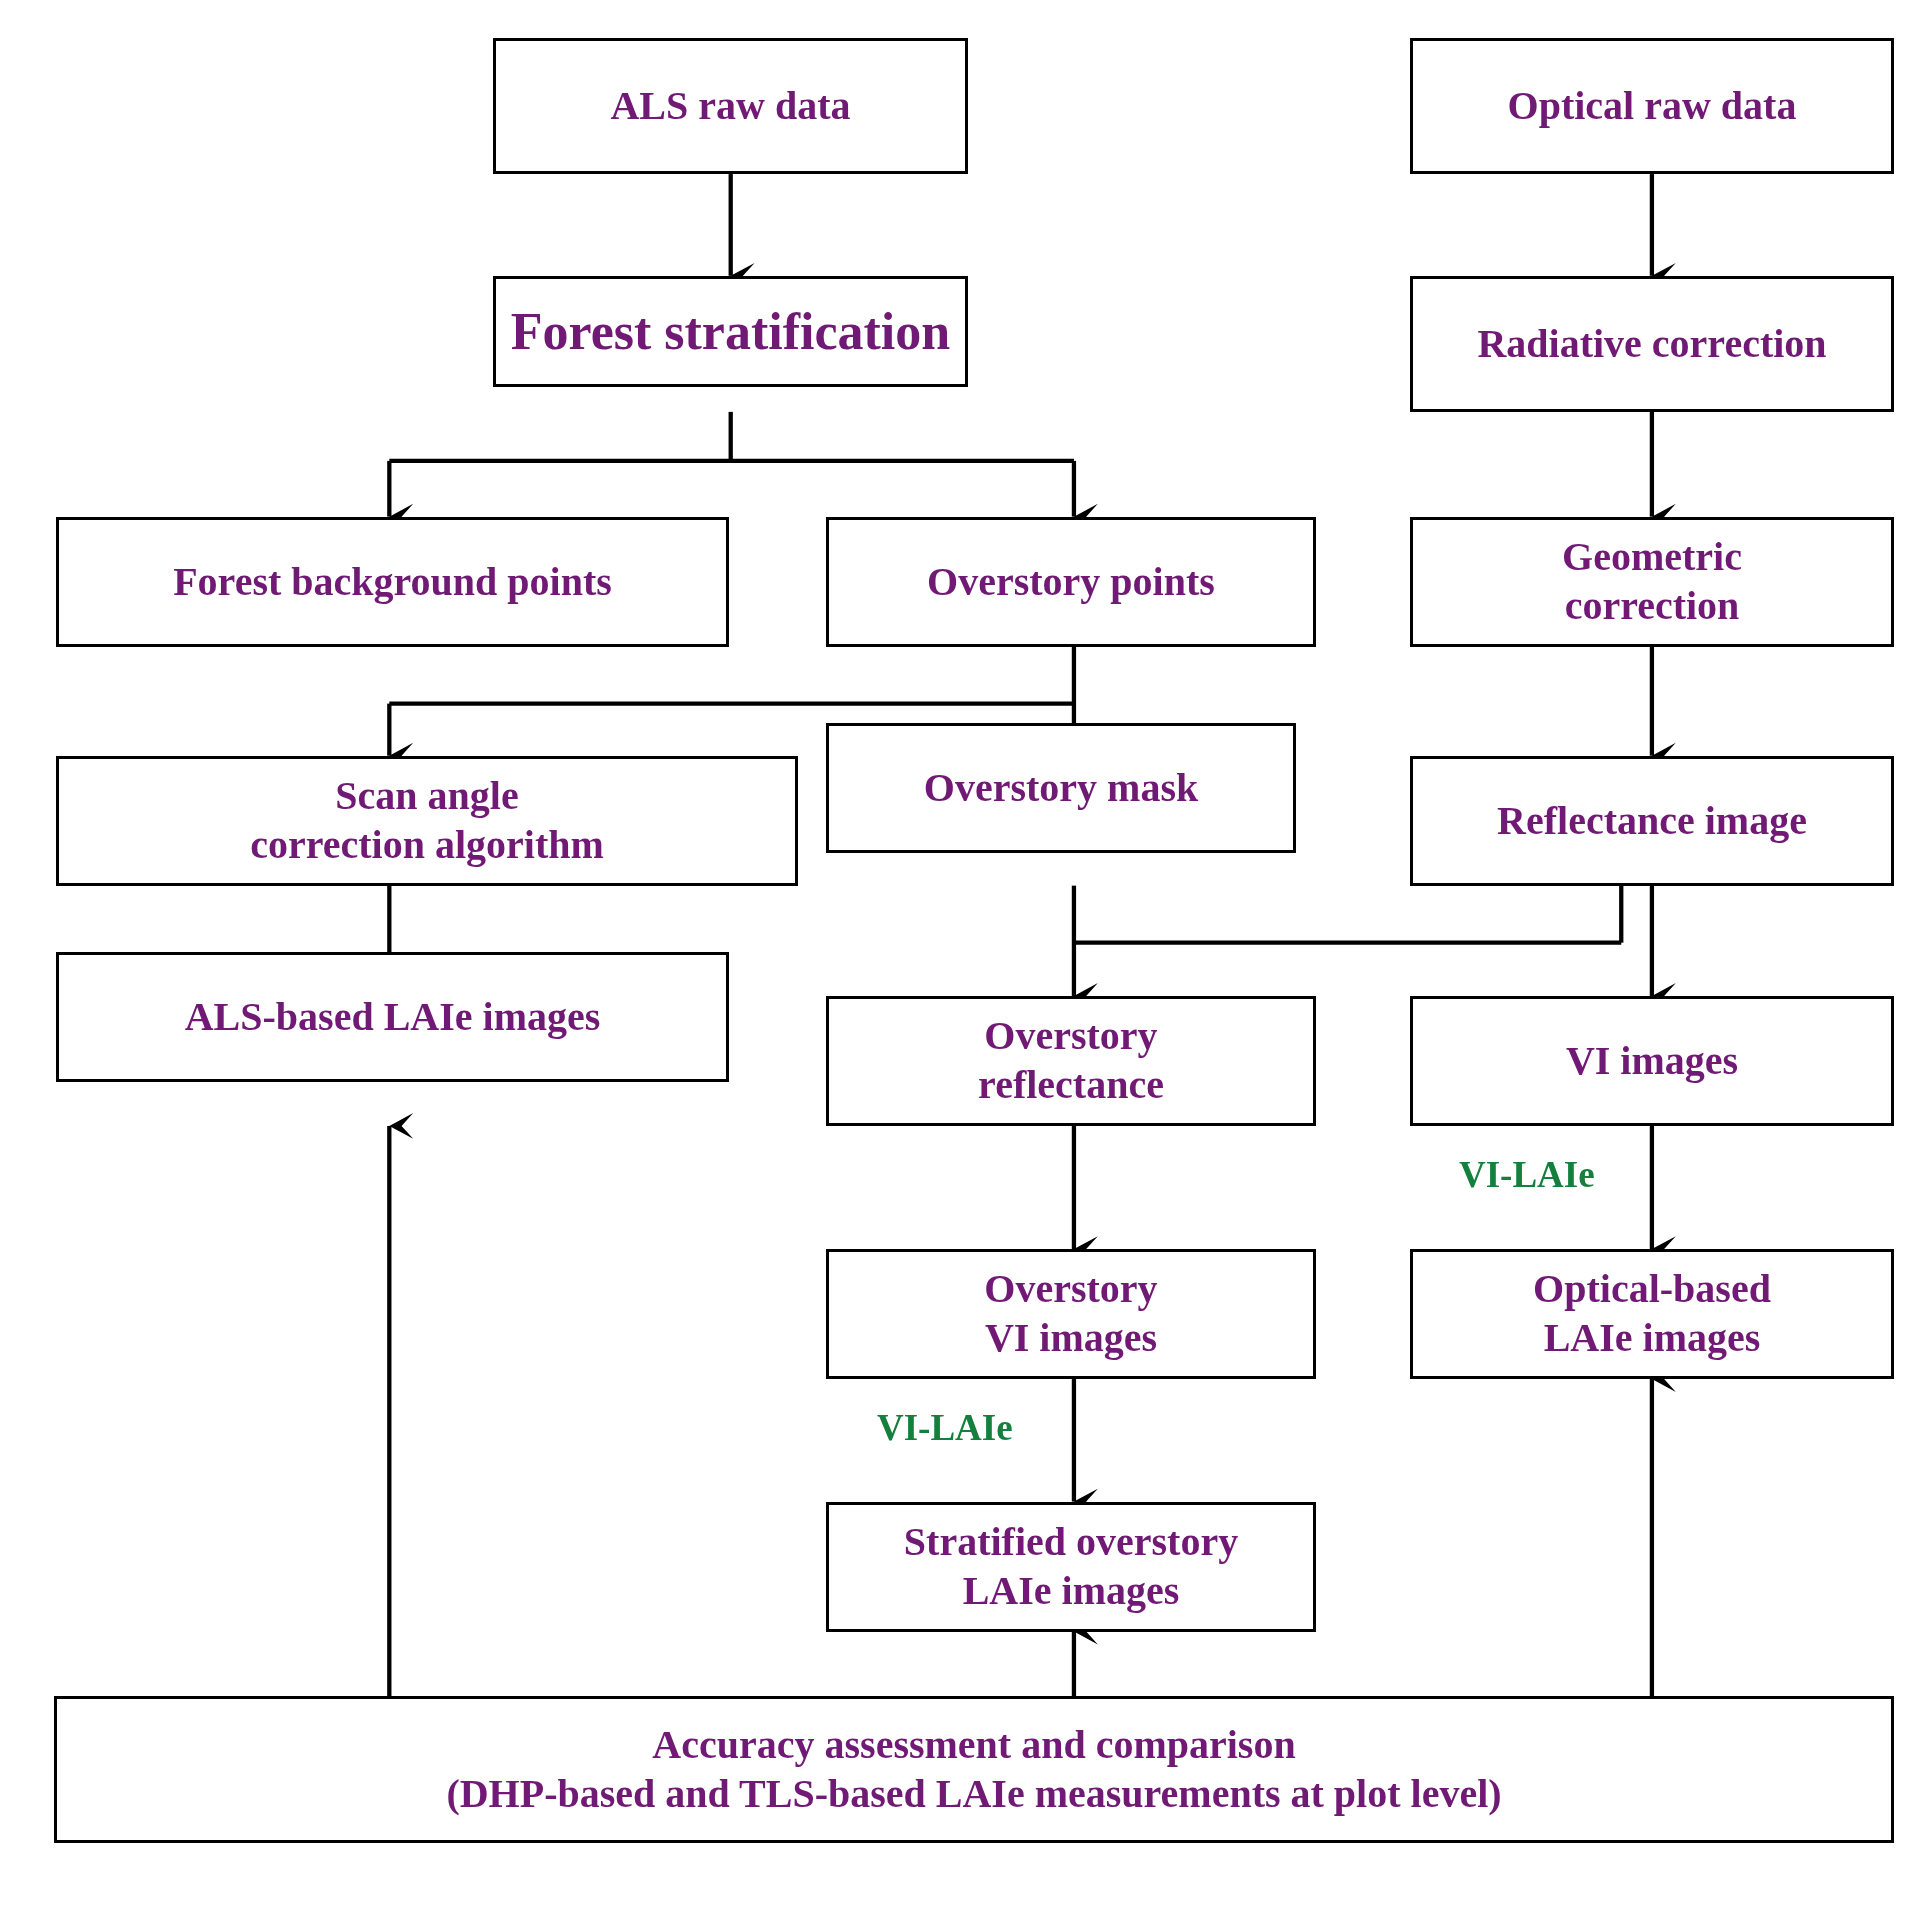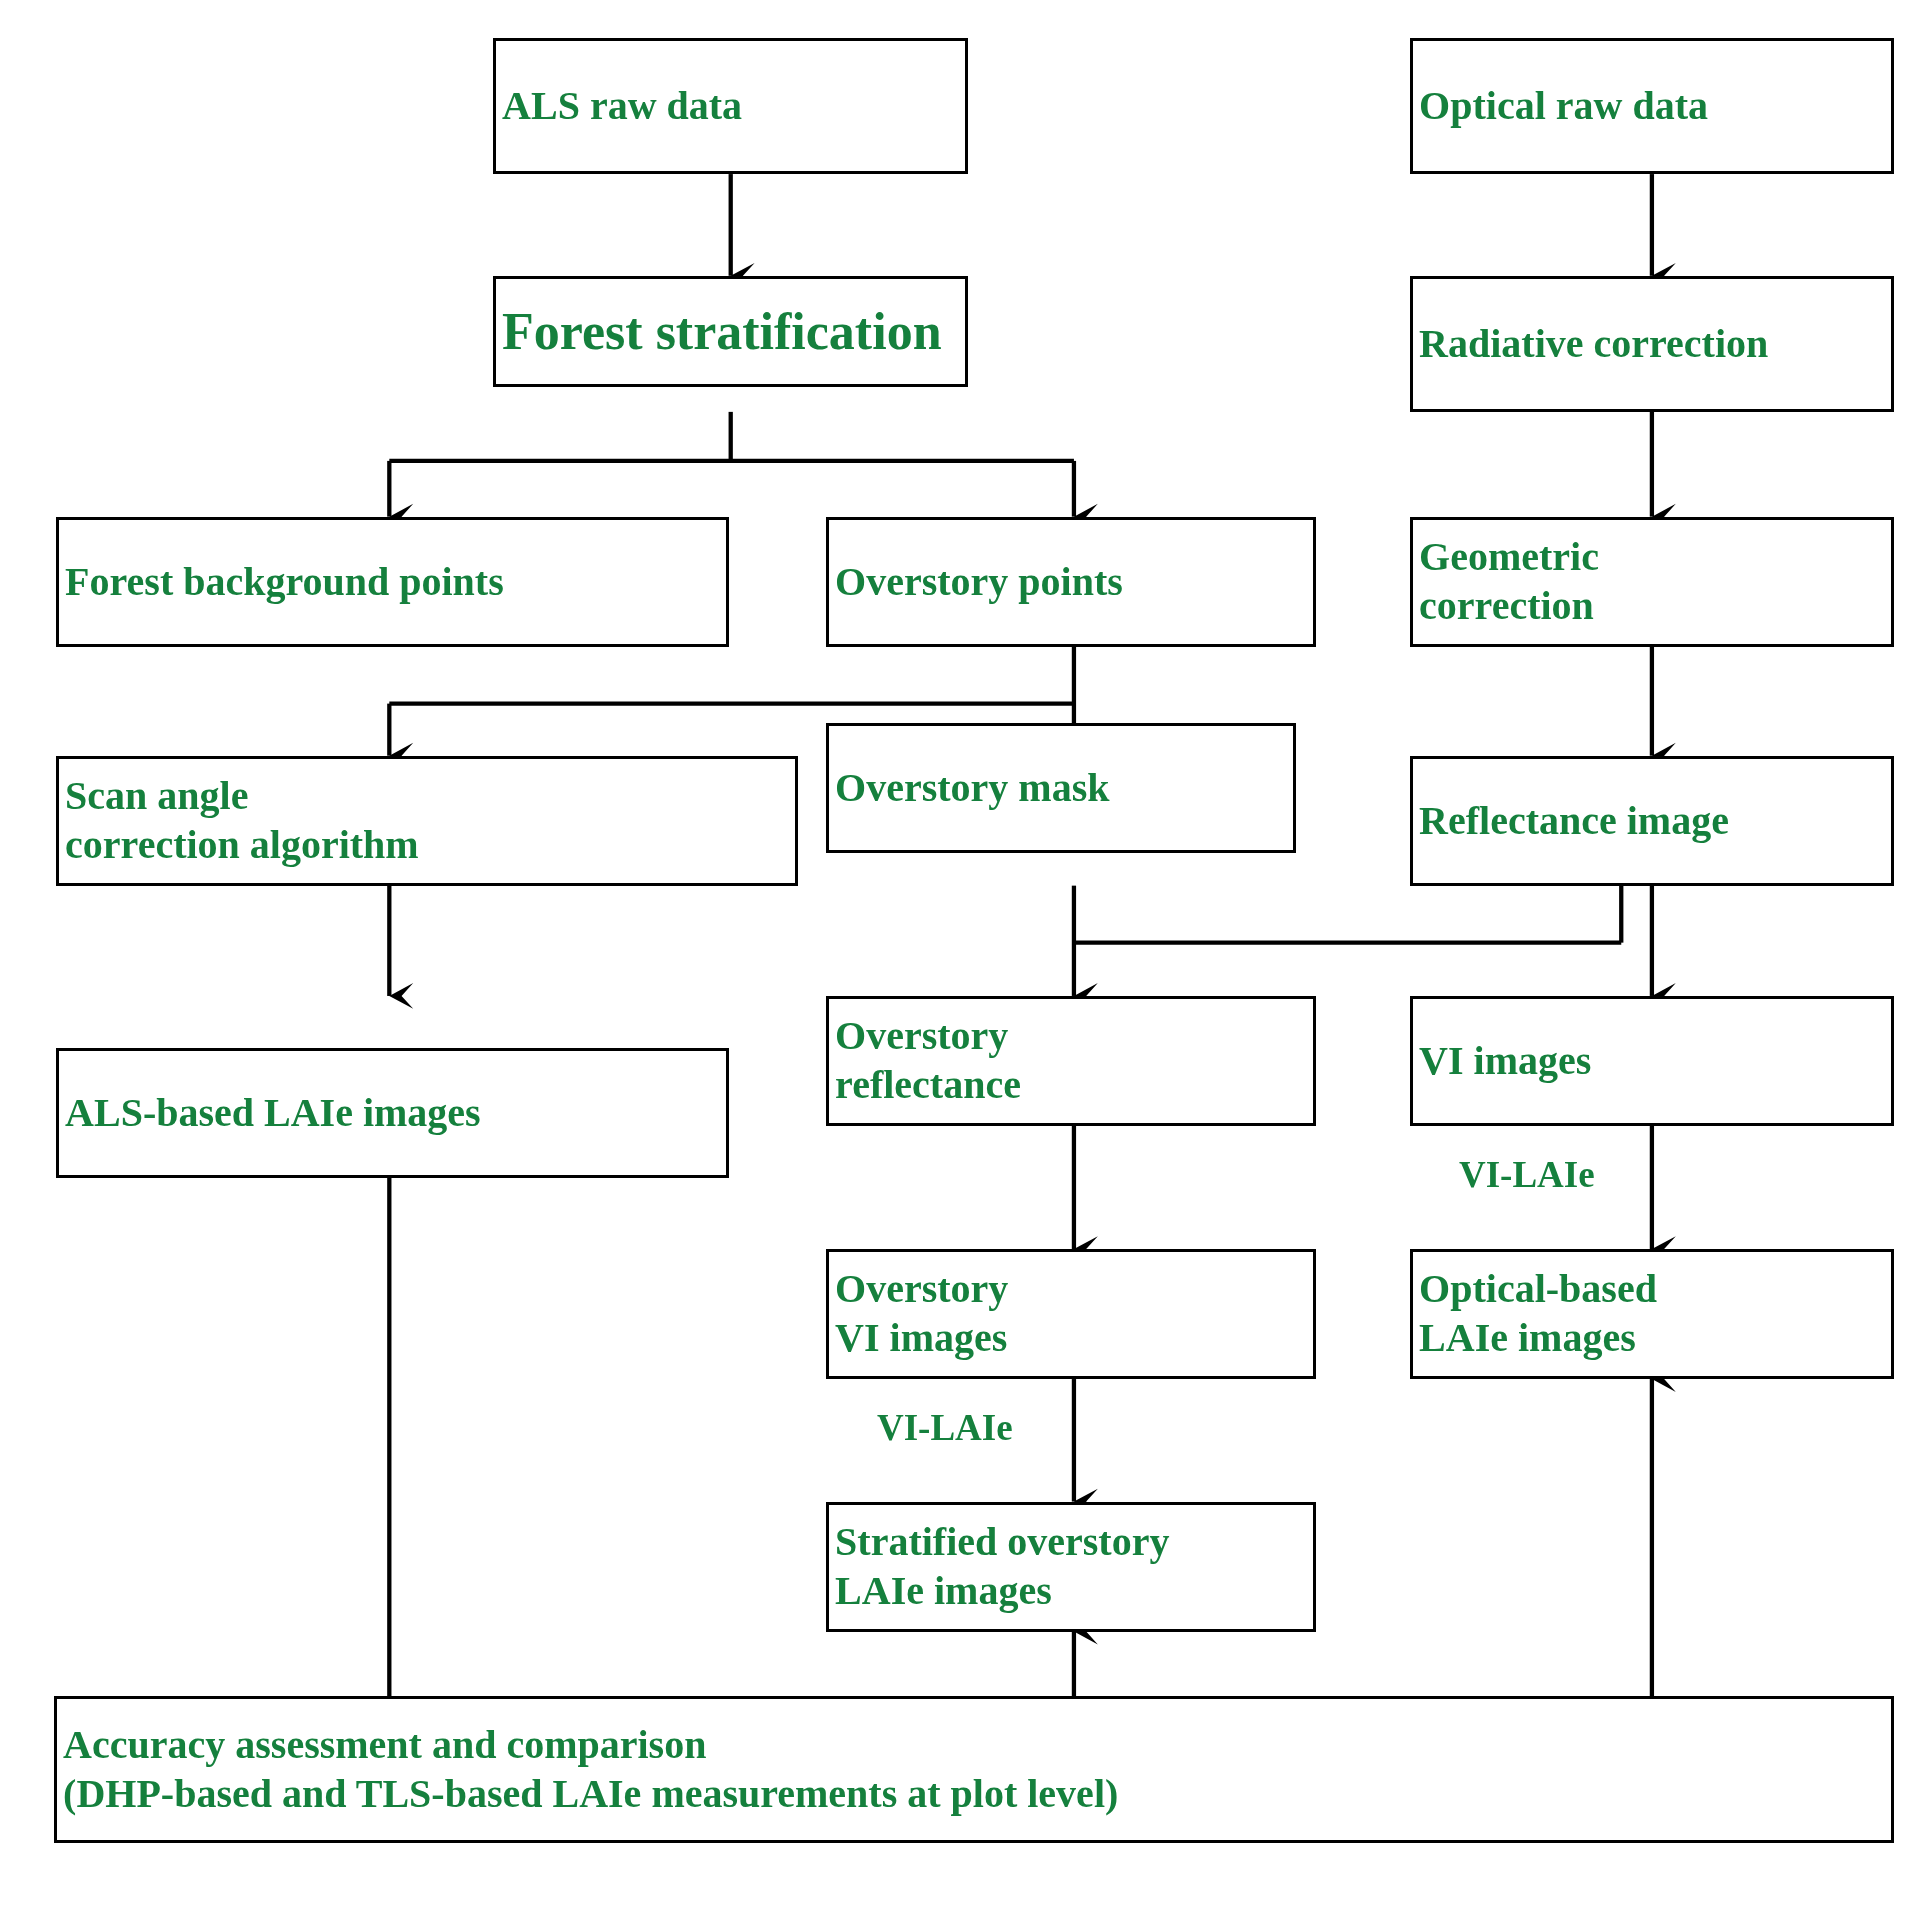--- a/index.html
+++ b/index.html
@@ -27,23 +27,24 @@
     height: 1919px;
   }
   .node-box {
     position: absolute;
     box-sizing: border-box;
     border: 3.7px solid #000000;
     background: #ffffff;
     display: flex;
     align-items: center;
     justify-content: center;
+    text-align: center;
     font-family: "Liberation Serif", "DejaVu Serif", serif;
     font-weight: bold;
-    color: #15803d;
+    color: #701a75;
     line-height: 1.22;
     letter-spacing: 0px;
     padding: 2.5px 6.1px;
   }
   .node-label {
     display: block;
     width: 100%;
     white-space: pre-line;
   }
   .edge-label {
@@ -149,21 +150,21 @@
   </div>
 
   <div class="node-box" style="left:826px; top:723px; width:470px; height:130px; font-size:40px;">
     <span class="node-label">Overstory mask</span>
   </div>
 
   <div class="node-box" style="left:1410px; top:756px; width:484px; height:130px; font-size:40px;">
     <span class="node-label">Reflectance image</span>
   </div>
 
-  <div class="node-box" style="left:56px; top:1048px; width:673px; height:130px; font-size:40px;">
+  <div class="node-box" style="left:56px; top:952px; width:673px; height:130px; font-size:40px;">
     <span class="node-label">ALS-based LAIe images</span>
   </div>
 
   <div class="node-box" style="left:826px; top:996px; width:490px; height:130px; font-size:40px;">
     <span class="node-label">Overstory
 reflectance</span>
   </div>
 
   <div class="node-box" style="left:1410px; top:996px; width:484px; height:130px; font-size:40px;">
     <span class="node-label">VI images</span>

